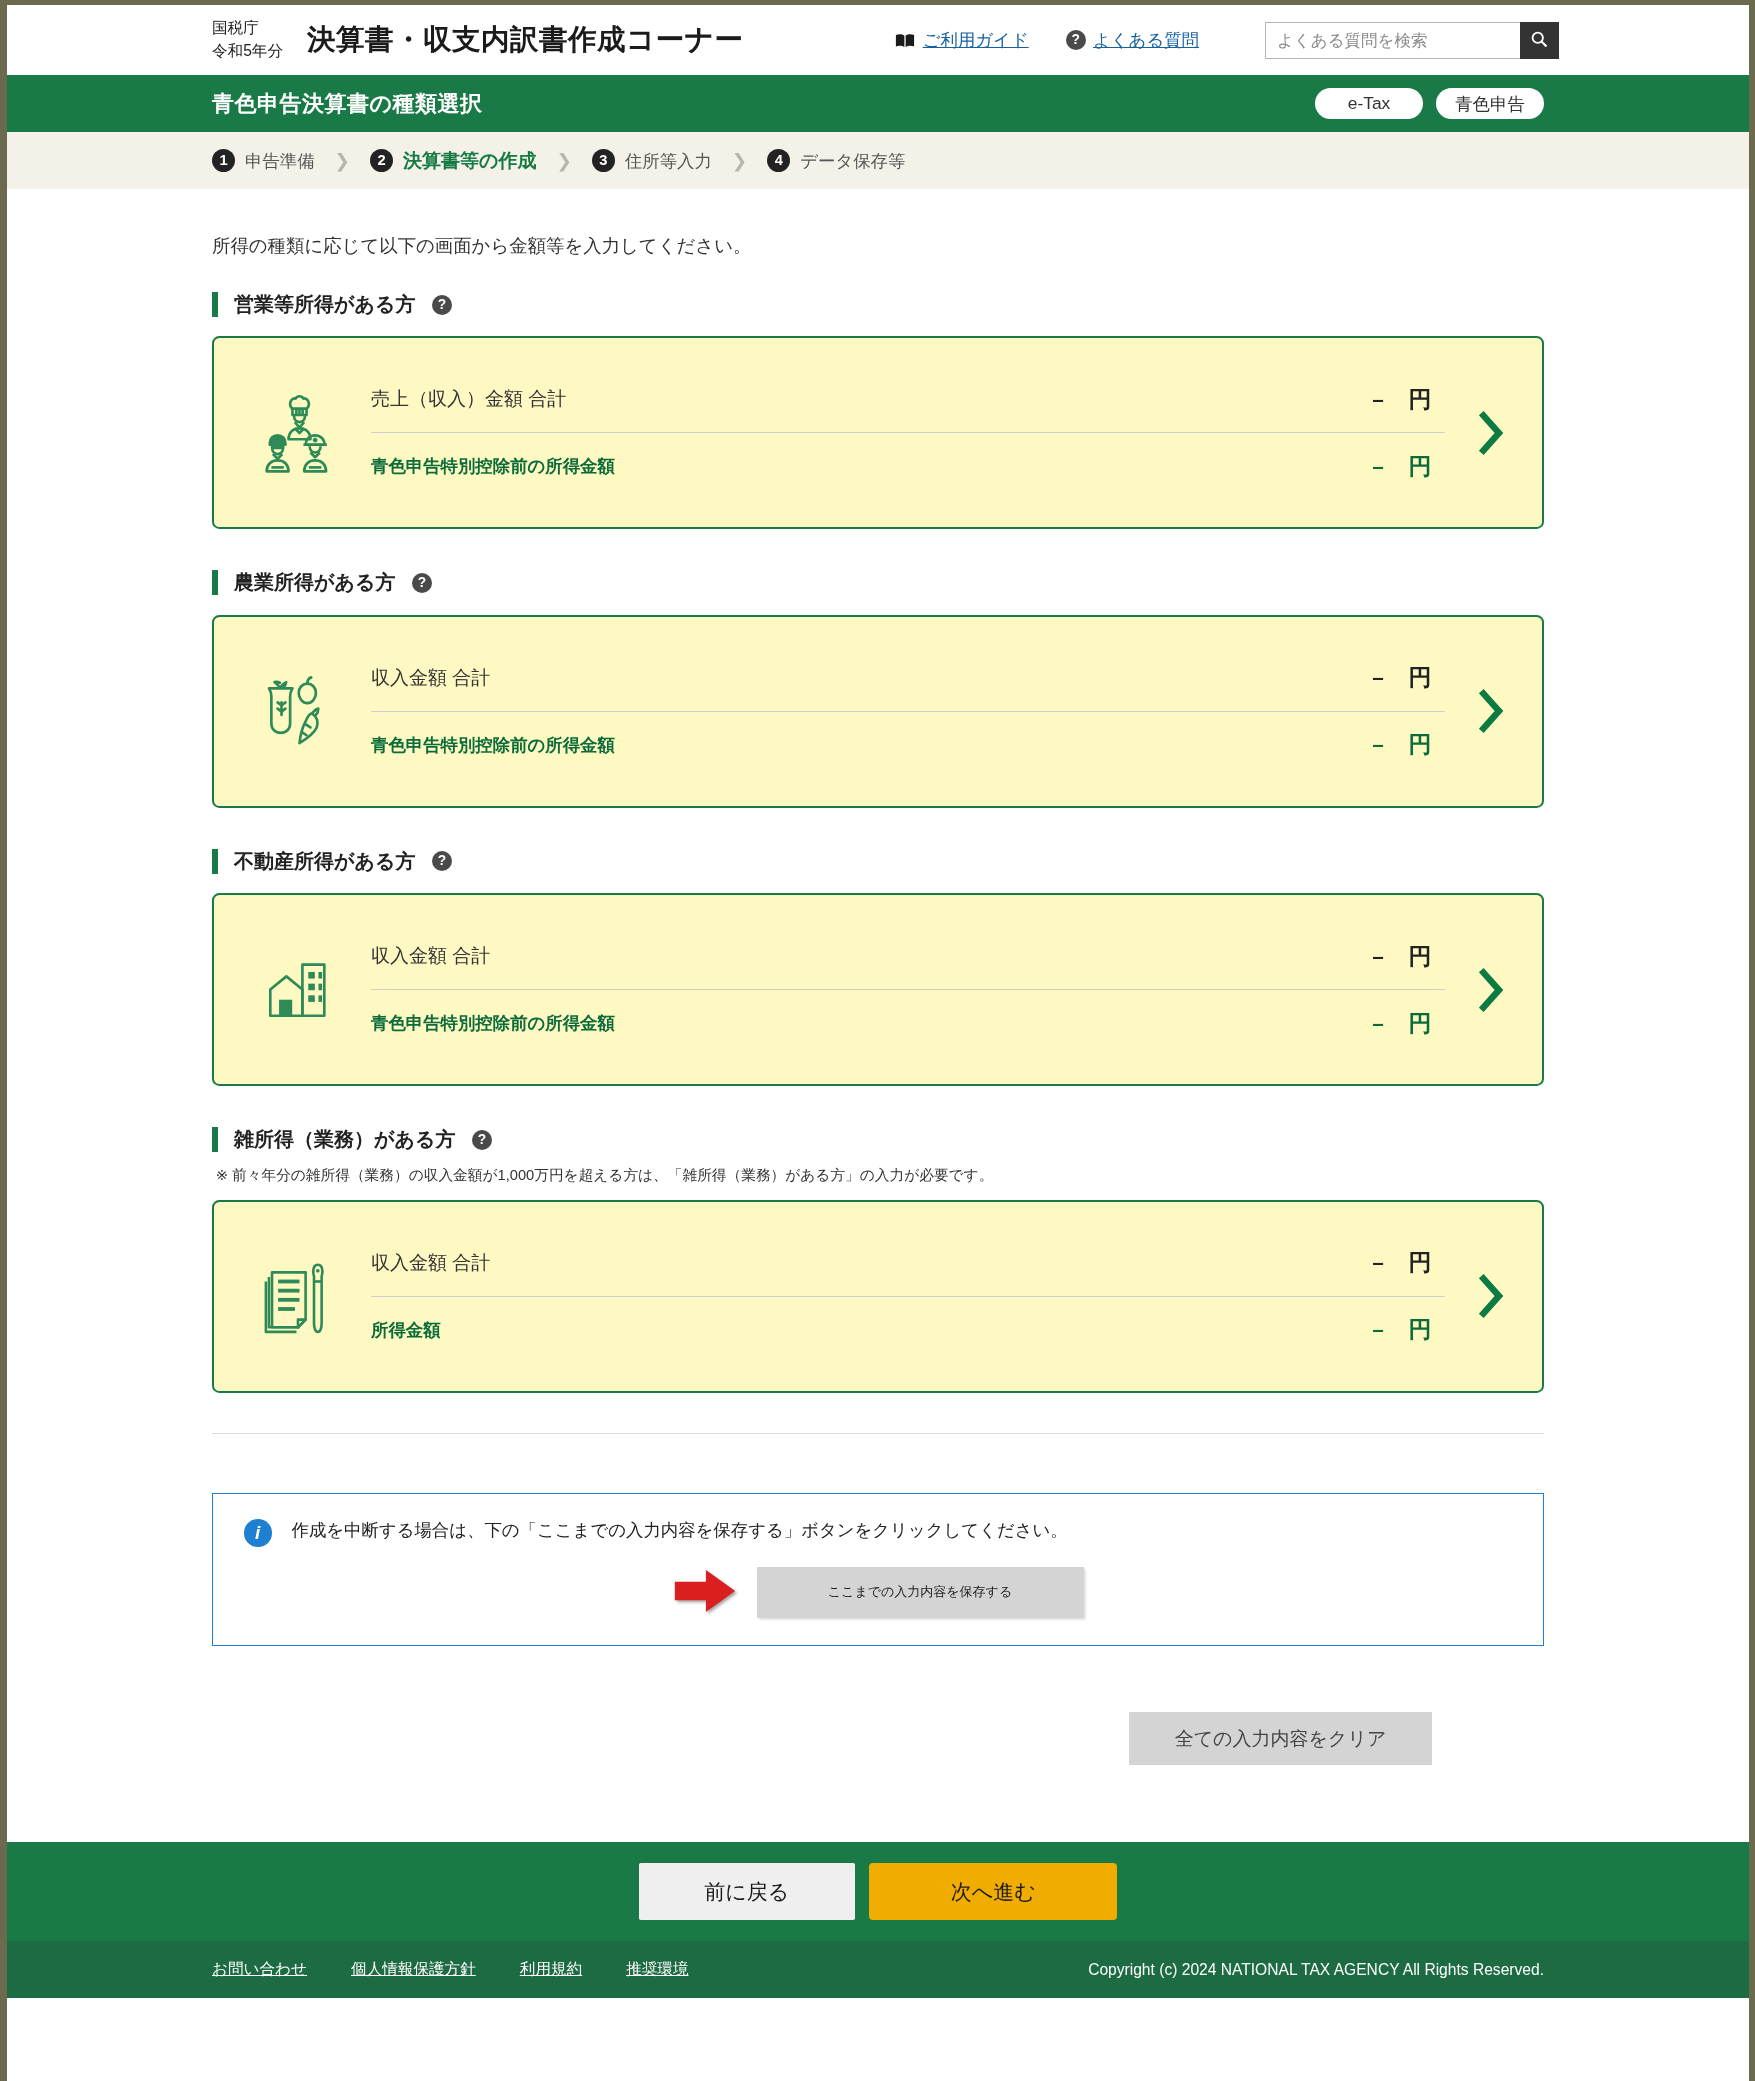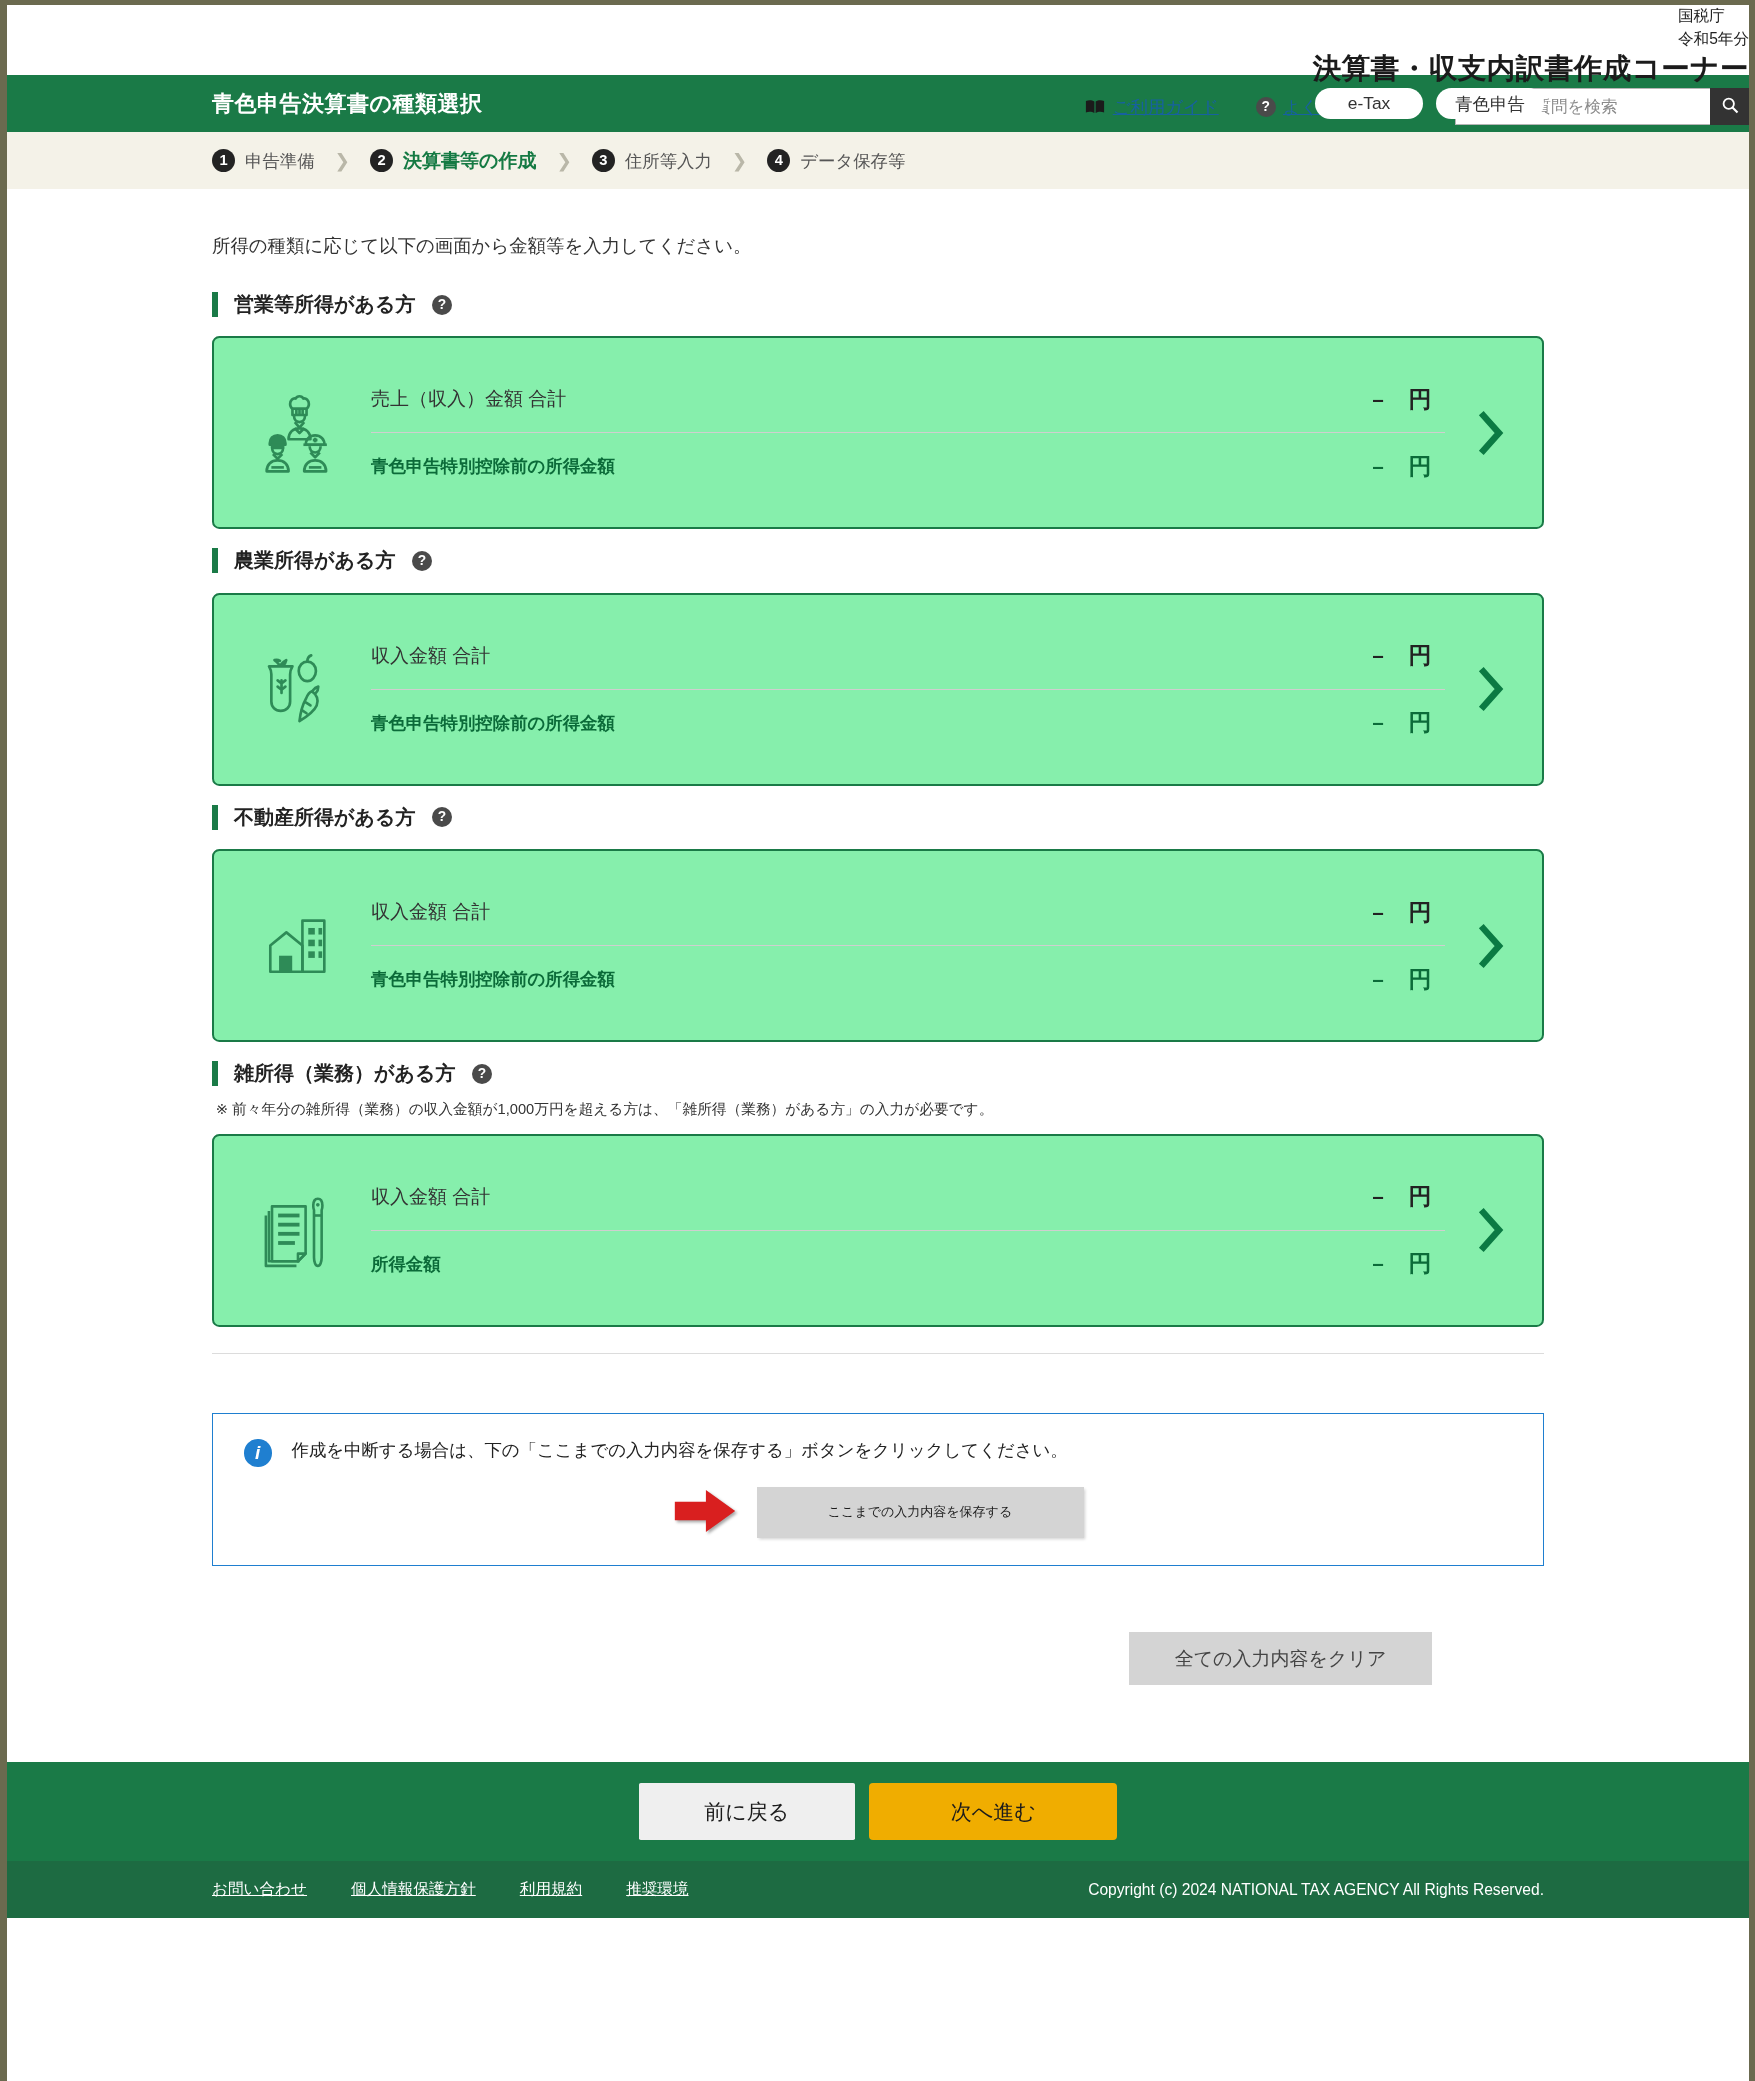--- a/index.html
+++ b/index.html
@@ -21,24 +21,23 @@
     border-right: 7.3px solid #6b6a4f;
     border-top: 5.5px solid #6b6a4f;
     position: relative;
     overflow: hidden;
   }
 
   
   .top-header {
     height: 70px;
     display: flex;
-    align-items: flex-end;
+    align-items: center;
     padding-left: 205px;
     background: #ffffff;
-    flex-direction: column;
   }
   .agency-block {
     font-size: 15.6px;
     line-height: 1.45;
     color: #222;
     white-space: nowrap;
     font-weight: 400;
   }
   .site-title {
     font-size: 28.5px;
@@ -155,26 +154,26 @@
     background: #4a4a4a; color: #fff; font-size: 13.8px; font-weight: bold;
     display:flex; align-items:center; justify-content:center; cursor:pointer;
     line-height: 1;
   }
   .sec-note { font-size: 14.7px; color: #333; margin: -5.5px 0 14.7px 3.7px; }
 
   
   .card {
     border: 2.8px solid #1a7a47;
     border-radius: 7.3px;
-    background: #86efac;
+    background: #fef9c3;
     height: 193px;
     display: flex;
     align-items: center;
     padding: 0 24px 0 37px;
-    margin-bottom: 18px;
+    margin-bottom: 40px;
     cursor: pointer;
     position: relative;
   }
   .card-icon {
     width: 96px; flex: 0 0 96px;
     display: flex; align-items: center; justify-content: center;
   }
   .card-rows { flex: 1 1 auto; padding-left: 24px; padding-right: 18.4px; }
   .card-row {
     display: flex; align-items: center; justify-content: space-between;

